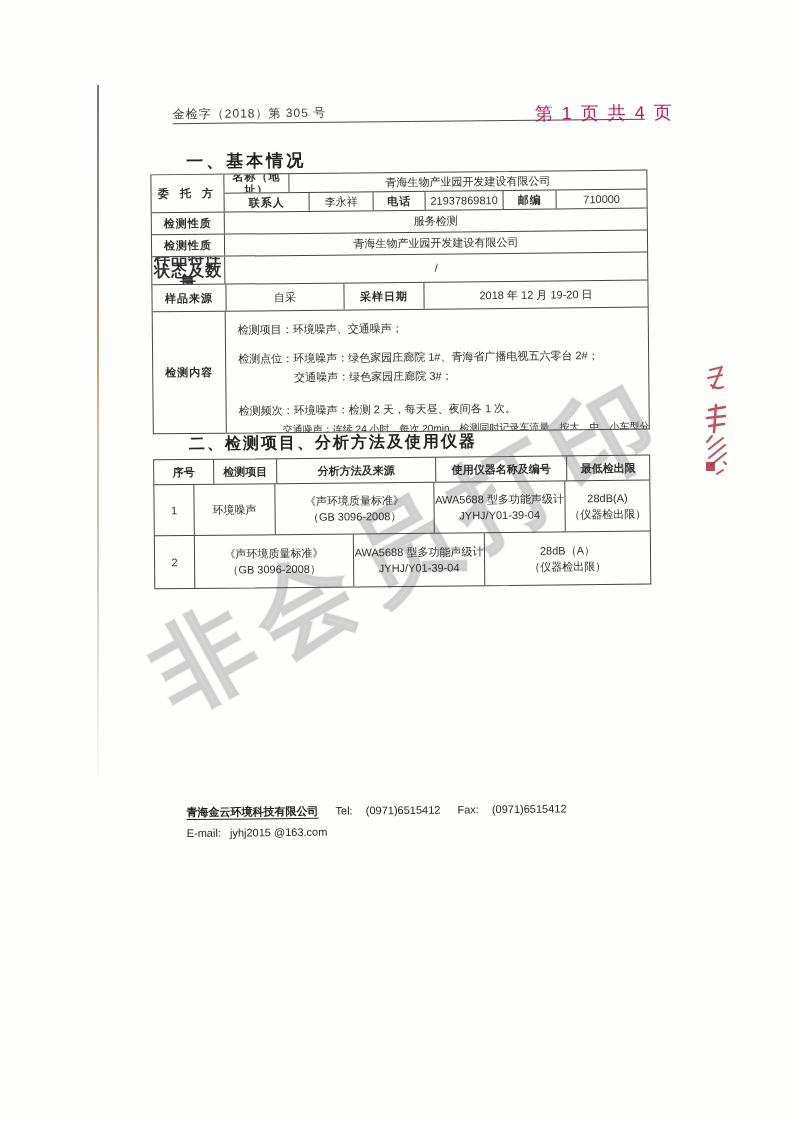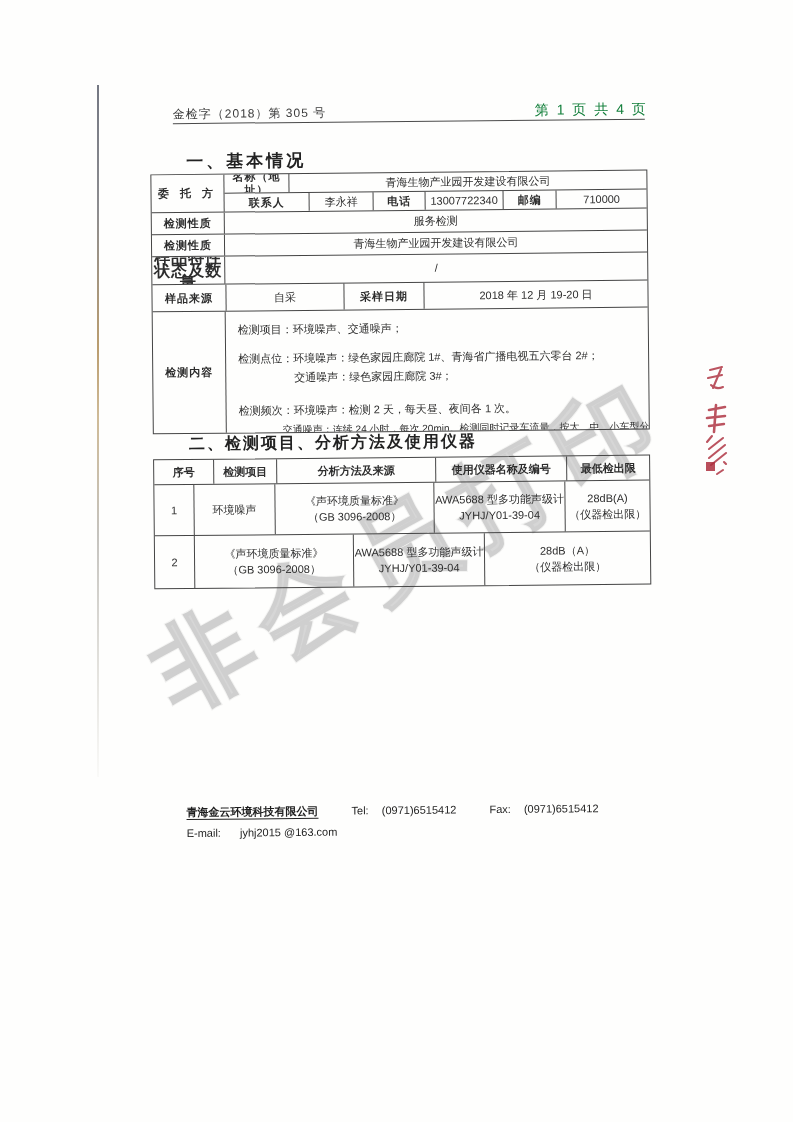--- a/index.html
+++ b/index.html
@@ -17,21 +17,21 @@
   
   .scanline{position:absolute;left:97px;top:85px;width:2px;height:692px;z-index:3;
     background:linear-gradient(180deg,
       rgba(70,75,90,.75) 0%, rgba(80,80,85,.65) 18%,
       rgba(150,105,35,.65) 38%, rgba(160,120,50,.5) 48%,
       rgba(110,105,95,.4) 65%, rgba(150,145,130,.25) 85%, rgba(170,165,150,.05) 100%);}
 
   .sheet{position:absolute;inset:0;z-index:2;transform:rotate(-0.55deg);transform-origin:400px 450px;}
 
   .hdr-left{position:absolute;left:176px;top:104px;font-size:12px;letter-spacing:1px;color:#3a3a3a;}
-  .hdr-right{position:absolute;left:538px;top:103px;font-size:14px;letter-spacing:2px;color:#15803d;}
+  .hdr-right{position:absolute;left:538px;top:103px;font-size:18px;letter-spacing:2px;color:#be185d;}
   .hdr-rule{position:absolute;left:176px;top:121px;width:472px;height:1.3px;background:#4a4a4a;}
 
   .h1{position:absolute;left:189px;top:148px;font-size:17px;font-weight:bold;letter-spacing:3px;color:#222;}
   .h2{position:absolute;left:189px;top:432px;font-size:16px;font-weight:bold;letter-spacing:2px;color:#222;}
 
   
   .t{position:absolute;left:153px;width:495px;border:1.3px solid #454545;box-sizing:content-box;background:transparent;}
   .trow{display:flex;box-sizing:border-box;}
   .trow + .trow, .vstack .trow + .trow{border-top:1px solid #454545;}
   .cell{box-sizing:border-box;display:flex;flex-direction:column;align-items:center;justify-content:center;
@@ -49,24 +49,24 @@
   .content-cell .gap{margin-top:10px;}
   .content-cell .gap2{margin-top:14px;}
   .content-cell .small{font-size:10px;white-space:nowrap;padding-left:44px;}
   .twoLine{line-height:16px;}
   .hcell{font-weight:600;}
 
   
   .footer{position:absolute;left:183px;top:803px;font-size:11px;color:#1d1d1d;}
   .footer .row1 span{vertical-align:baseline;}
   .company{font-weight:bold;border-bottom:1.2px solid #222;padding-bottom:1px;}
-  .flabel{margin-left:30px;}
+  .flabel{margin-left:14px;}
   .fval{margin-left:10px;}
   .row2{margin-top:7px;}
-  .row2 .fval{margin-left:16px;}
+  .row2 .fval{margin-left:6px;}
 
   .stamp{position:absolute;left:676px;top:348px;z-index:4;}
 </style>
 </head>
 <body>
 
 <div class="page">
 
   <div class="watermark">非会员打印</div>
   <div class="scanline"></div>
@@ -85,21 +85,21 @@
         <div class="cell lab client" style="width:72px">委 托 方</div>
         <div class="vstack grow">
           <div class="trow" style="height:18px">
             <div class="cell lab" style="width:64px">名称（地址）</div>
             <div class="cell grow">青海生物产业园开发建设有限公司</div>
           </div>
           <div class="trow" style="height:19px">
             <div class="cell lab" style="width:84px">联系人</div>
             <div class="cell" style="width:64px">李永祥</div>
             <div class="cell lab" style="width:52px">电话</div>
-            <div class="cell" style="width:78px">13007722340</div>
+            <div class="cell" style="width:78px">21937869810</div>
             <div class="cell lab" style="width:53px">邮编</div>
             <div class="cell grow">710000</div>
           </div>
         </div>
       </div>
 
       <div class="trow" style="height:22px">
         <div class="cell lab" style="width:72px">检测性质</div>
         <div class="cell grow">服务检测</div>
       </div>

